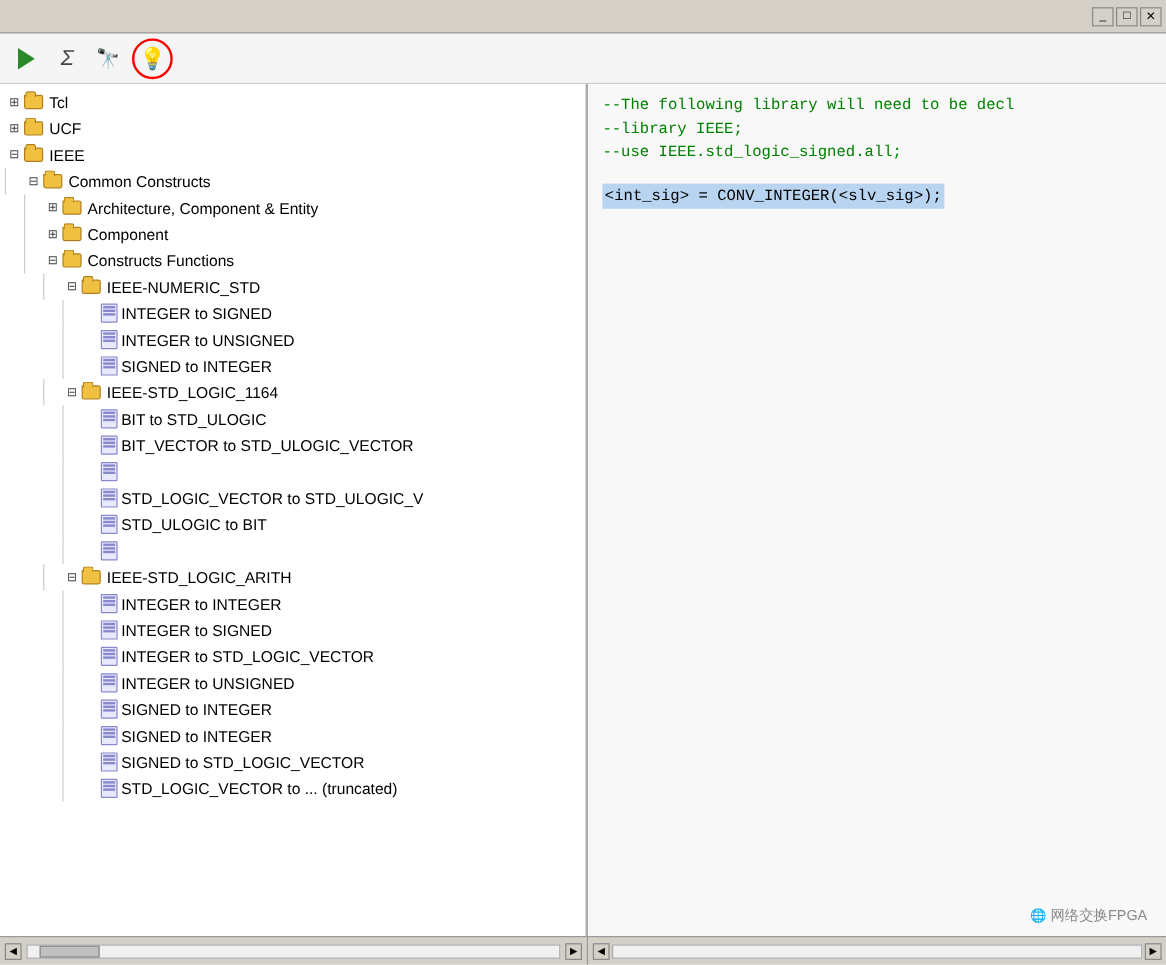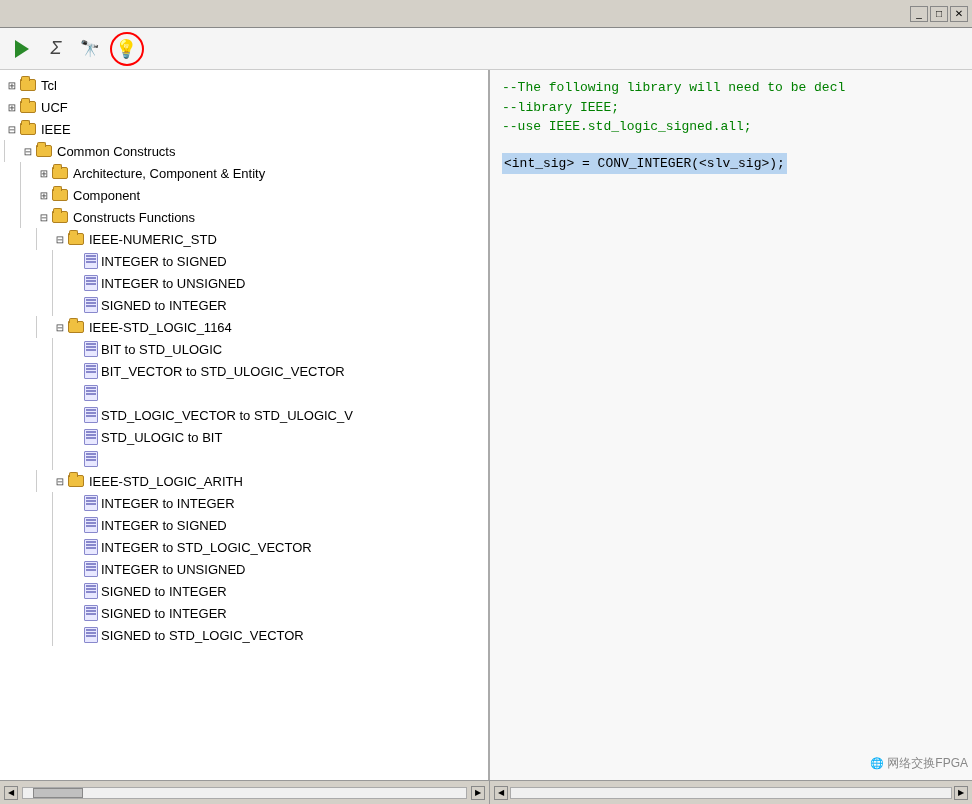--- a/index.html
+++ b/index.html
@@ -223,21 +223,21 @@
     .code-highlight {
       background: #b8d4f0;
       display: inline-block;
       padding: 1px 2px;
     }
 
     
     .watermark {
       position: absolute;
       bottom: 8px;
-      right: 4px;
+      right: 16px;
       color: #888;
       font-size: 12px;
     }
 
     .bottom-bar {
       display: flex;
       height: 24px;
       background: #d4d0c8;
       border-top: 1px solid #999;
     }
@@ -592,20 +592,30 @@
         <span class="tree-indent" style="width:16px;"></span>
         <span class="tree-indent" style="width:16px;"></span>
         <span class="tree-indent" style="width:16px;"></span>
         <span class="tree-indent" style="width:16px; border-left:1px solid #ccc; height:22px;"></span>
         <span class="expand-btn" style="width:16px;"></span>
         <span class="file-icon"></span>
         <span class="item-label">SIGNED to STD_LOGIC_VECTOR</span>
       </div>
 
 
+      <div class="tree-item">
+        <span class="tree-indent" style="width:4px;"></span>
+        <span class="tree-indent" style="width:16px;"></span>
+        <span class="tree-indent" style="width:16px;"></span>
+        <span class="tree-indent" style="width:16px;"></span>
+        <span class="tree-indent" style="width:16px; border-left:1px solid #ccc; height:22px;"></span>
+        <span class="expand-btn" style="width:16px;"></span>
+        <span class="file-icon"></span>
+        <span class="item-label">STD_LOGIC_VECTOR to ... (truncated)</span>
+      </div>
 
     </div>
   </div>
 
   <div class="right-panel" style="position:relative;">
     <div class="code-area">
       <div>
         <span class="code-comment">--The following library will need to be decl</span>
       </div>
       <div>

